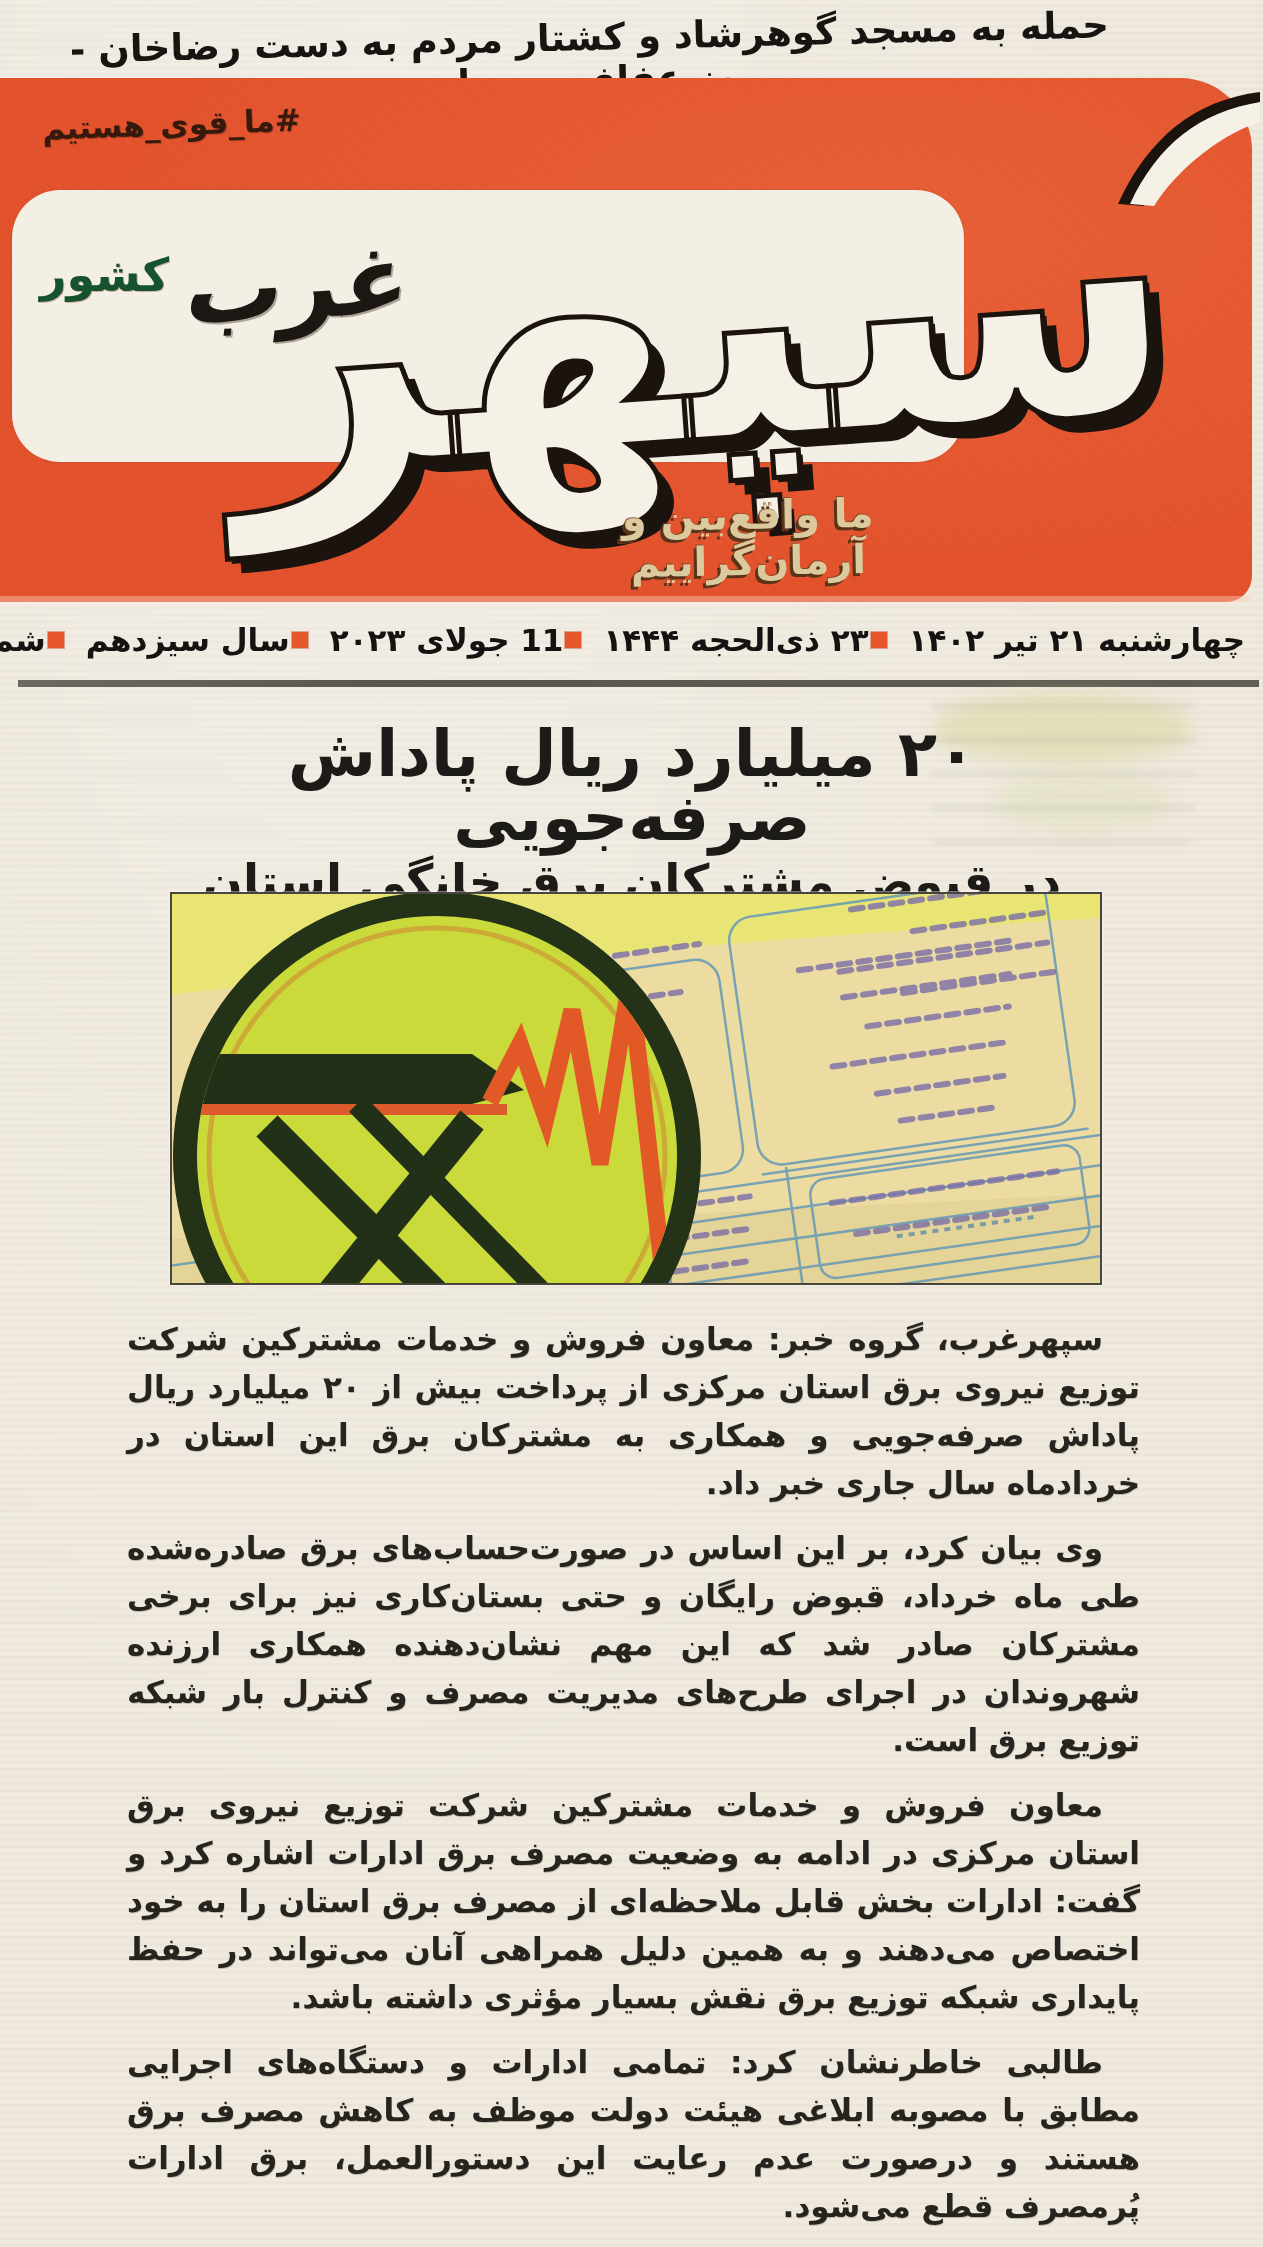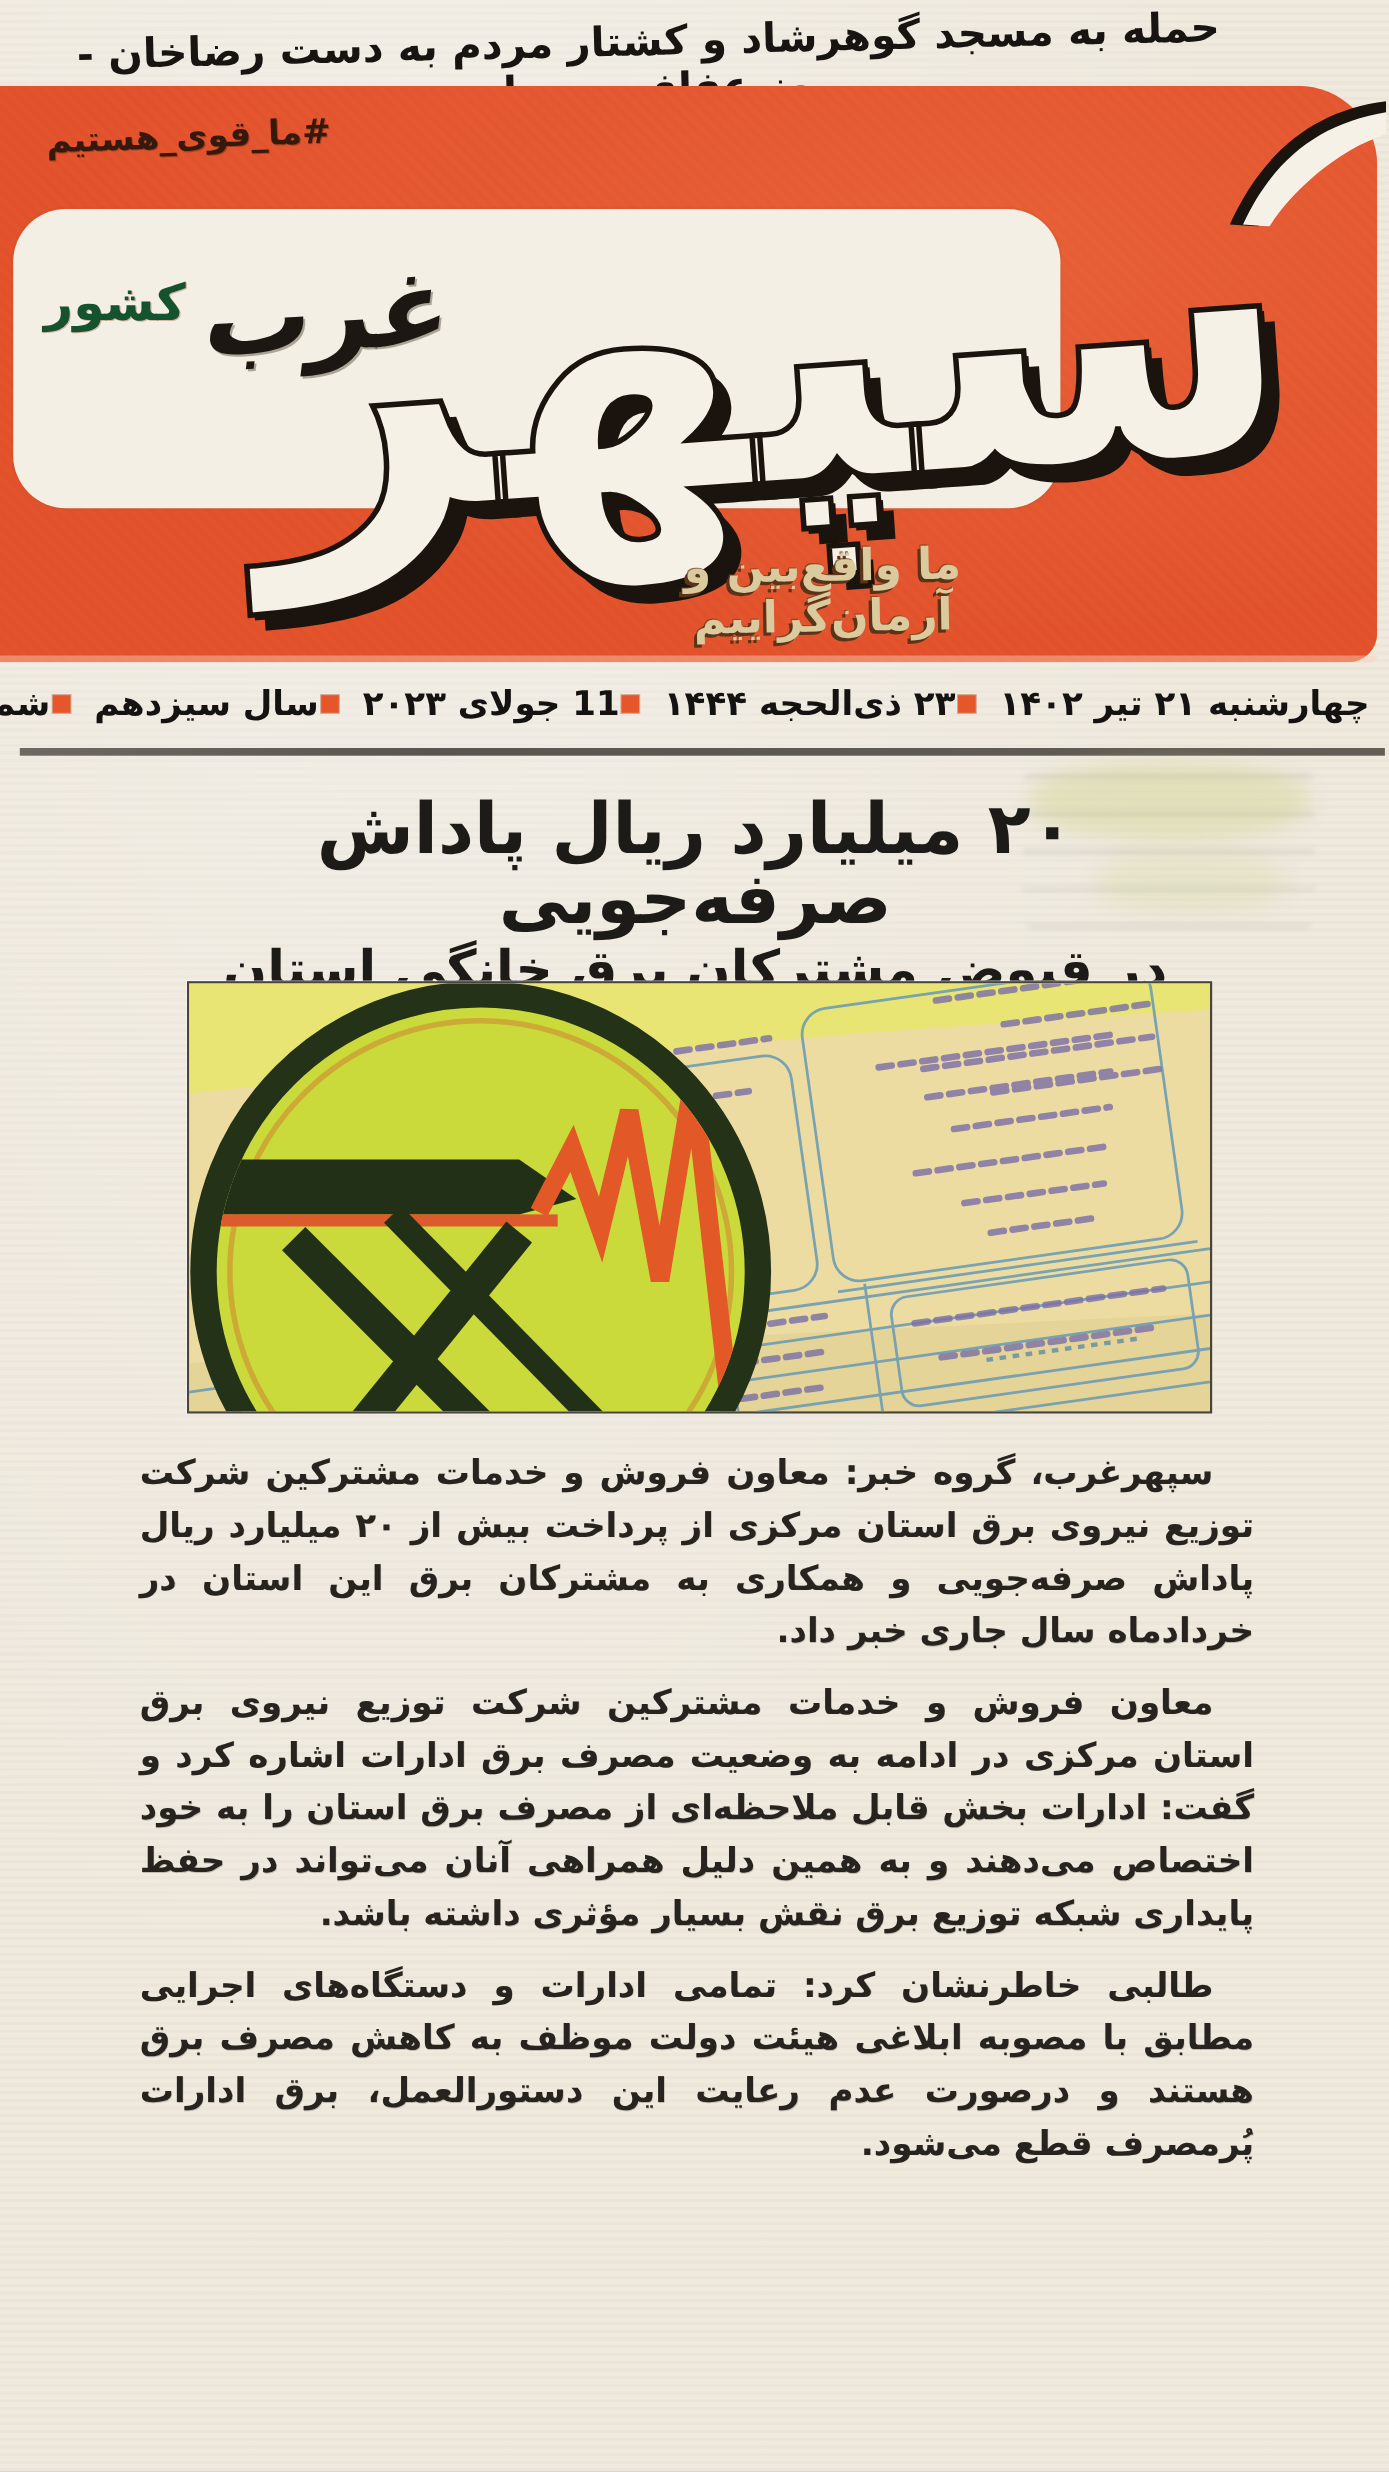--- a/index.html
+++ b/index.html
@@ -223,17 +223,18 @@
 
             <polyline points="318,208 348,150 374,224 400,116 428,270 458,88 492,389" fill="none" stroke="#e25827" stroke-width="17" stroke-linejoin="miter"></polyline>
           </g>
         </g>
       </g>
     </svg>
   </div>
 
   <div class="article-body">
       <p class="para">سپهرغرب، گروه خبر: معاون فروش و خدمات مشترکین شرکت توزیع نیروی برق استان مرکزی از پرداخت بیش از ۲۰ میلیارد ریال پاداش صرفه‌جویی و همکاری به مشترکان برق این استان در خردادماه سال جاری خبر داد.</p>
+      <p class="para">وی بیان کرد، بر این اساس در صورت‌حساب‌های برق صادره‌شده طی ماه خرداد، قبوض رایگان و حتی بستان‌کاری نیز برای برخی مشترکان صادر شد که این مهم نشان‌دهنده همکاری ارزنده شهروندان در اجرای طرح‌های مدیریت مصرف و کنترل بار شبکه توزیع برق است.</p>
       <p class="para">معاون فروش و خدمات مشترکین شرکت توزیع نیروی برق استان مرکزی در ادامه به وضعیت مصرف برق ادارات اشاره کرد و گفت: ادارات بخش قابل ملاحظه‌ای از مصرف برق استان را به خود اختصاص می‌دهند و به همین دلیل همراهی آنان می‌تواند در حفظ پایداری شبکه توزیع برق نقش بسیار مؤثری داشته باشد.</p>
       <p class="para">طالبی خاطرنشان کرد: تمامی ادارات و دستگاه‌های اجرایی مطابق با مصوبه ابلاغی هیئت دولت موظف به کاهش مصرف برق هستند و درصورت عدم رعایت این دستورالعمل، برق ادارات پُرمصرف قطع می‌شود.</p>
     </div>
 
 </div>
 
 </body></html>

